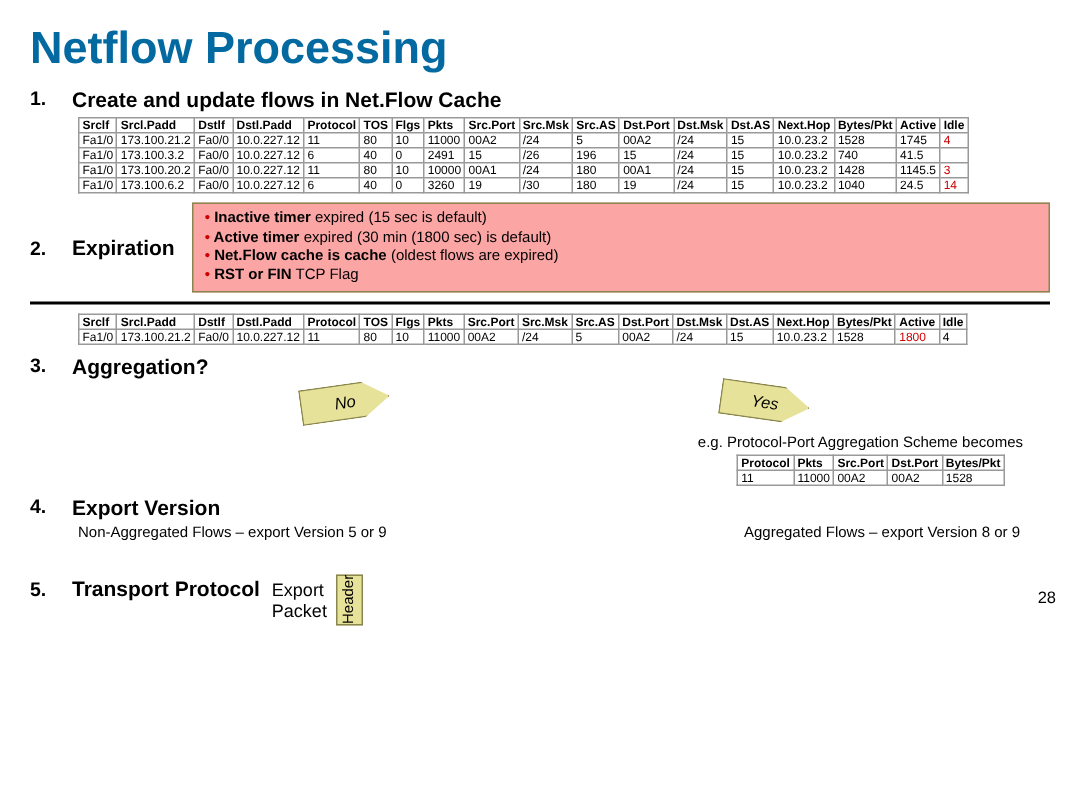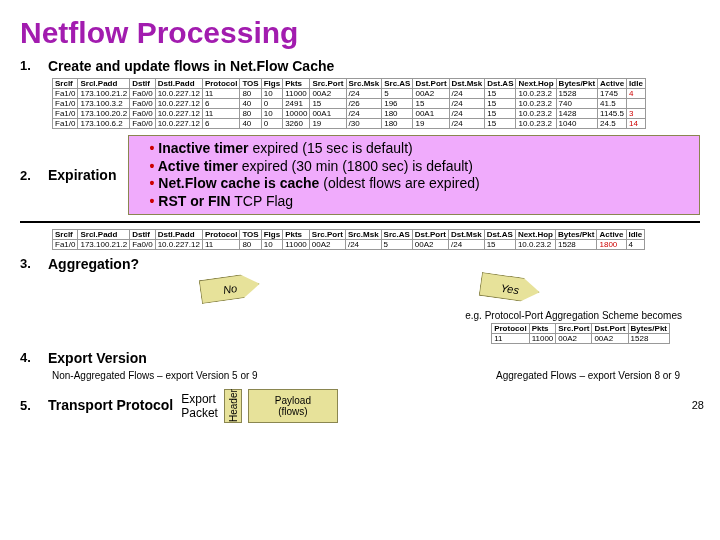--- a/index.html
+++ b/index.html
@@ -7,38 +7,38 @@
     margin: 0;
     padding: 16px 20px 8px 20px;
     font-family: Arial, Helvetica, sans-serif;
     font-size: 11px;
     color: #000;
     width: 720px;
     background: #fff;
     position: relative;
   }
   .title {
-    color: #a21caf;
+    color: #0369a1;
     font-size: 30px;
     font-weight: bold;
     margin: 0 0 8px 0;
   }
   .row { display: flex; align-items: flex-start; margin: 4px 0; }
   .num { font-weight: bold; font-size: 13px; width: 28px; flex: none; }
   .step-label { font-weight: bold; font-size: 14px; }
   .tbl { border-collapse: collapse; font-size: 8px; margin: 2px 0 6px 32px; border-radius: 22px; }
   .tbl th, .tbl td { border: 1px solid #999; padding: 0 2px; white-space: nowrap; text-align: left; font-weight: normal; }
   .tbl th { font-weight: bold; }
   .tbl .red { color: #c00; }
   .note-box {
     flex: 1;
-    background: #f0abfc;
+    background: #fca5a5;
     border: 1px solid #8a8650;
-    padding: 4px 20px;
-    font-size: 14px;
+    padding: 4px 7px;
+    font-size: 10px;
     position: relative;
     margin-left: 12px;
   }
   .note-box div { line-height: 1.25; }
   .note-box .bullet { color: #c00; font-weight: bold; }
   .hr-black { border: 0; border-top: 2px solid #000; margin: 6px 0; }
   .arrow-wrap { position: relative; margin: 2px 0 6px 0; height: 28px; }
   .arrow {
     position: absolute;
     width: 60px; height: 24px;
@@ -46,21 +46,21 @@
     border: 1px solid #8a8650;
     clip-path: polygon(0 0, 70% 0, 100% 50%, 70% 100%, 0 100%);
     font-size: 11px;
     font-style: italic;
     line-height: 24px;
     text-align: center;
   }
   .arrow.no { left: 180px; transform: rotate(-8deg); }
   .arrow.yes { left: 460px; transform: rotate(8deg); }
   .agg-tbl { margin-left: auto; margin-right: 30px; }
-  .export-row { display: flex; align-items: center; gap: 6px; margin: 2px 0 0 8px; }
+  .export-row { display: flex; align-items: center; gap: 6px; margin: 16px 0 0 8px; }
   .export-lbl { font-size: 12px; }
   .header-box, .payload-box {
     border: 1px solid #8a8650; background: #e7e29a; font-size: 10px;
     display: flex; align-items: center; justify-content: center;
   }
   .header-box { width: 18px; height: 34px; writing-mode: vertical-rl; transform: rotate(180deg); }
   .payload-box { width: 90px; height: 34px; flex-direction: column; line-height: 1.1; }
   .pagenum { position: absolute; right: 16px; bottom: 24px; font-size: 11px; }
   .flex-between { display:flex; justify-content: space-between; font-size: 10px; margin: 2px 20px 0 32px; }
   .caption-right { text-align: right; font-size: 10px; margin: 4px 18px 2px 0; }
@@ -280,20 +280,16 @@
   <span>Non-Aggregated Flows – export Version 5 or 9</span>
   <span>Aggregated Flows – export Version 8 or 9</span>
 </div>
 
 <div class="row" style="align-items:center; margin-top:6px;">
   <span class="num">5.</span>
   <span class="step-label">Transport Protocol</span>
   <div class="export-row">
     <span class="export-lbl" id="exportlbl">Export<br>Packet</span>
     <div class="header-box">Header</div>
-    <div class="payload-box">
-      <span>Payload</span>
-      <span>(flows)</span>
-    </div>
   </div>
 </div>
 
 <div class="pagenum">28</div>
 
 </body></html>

